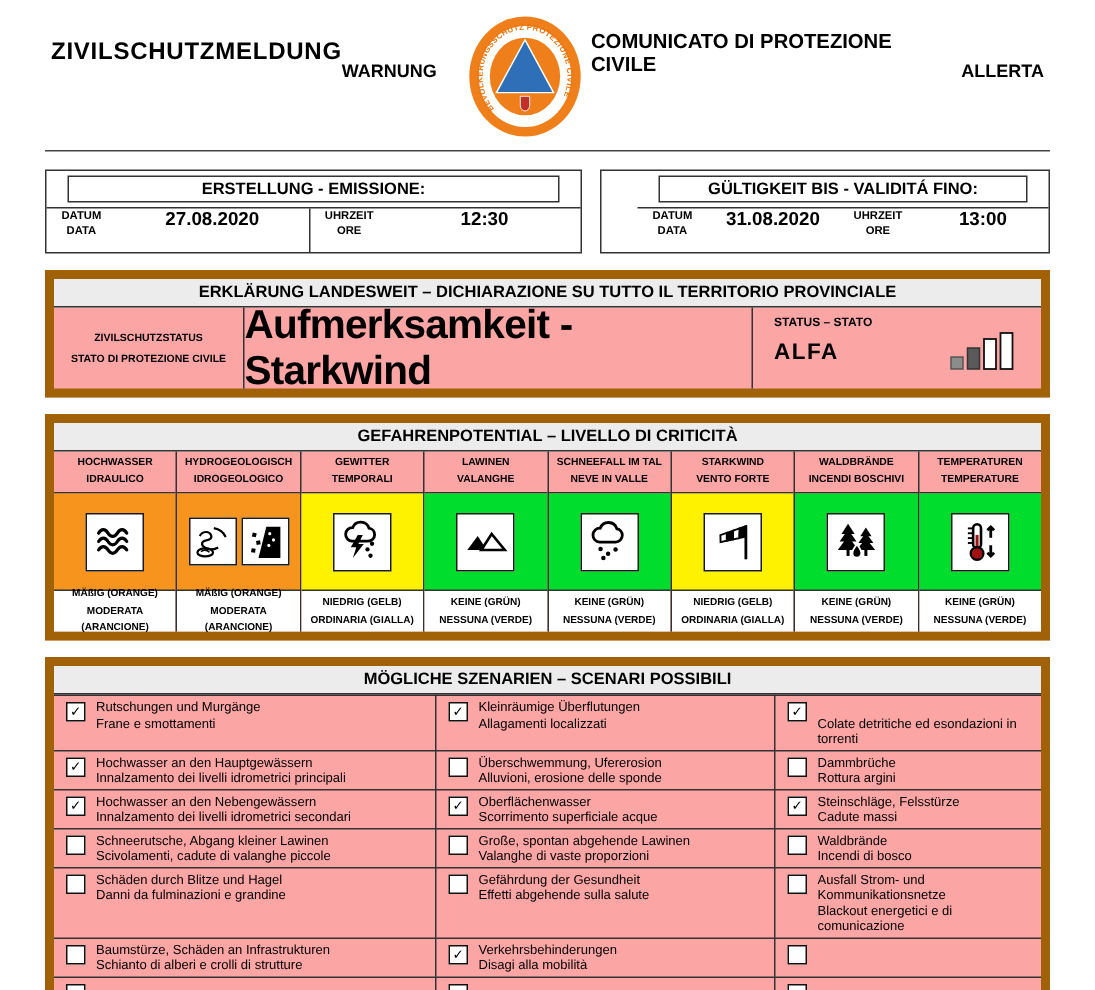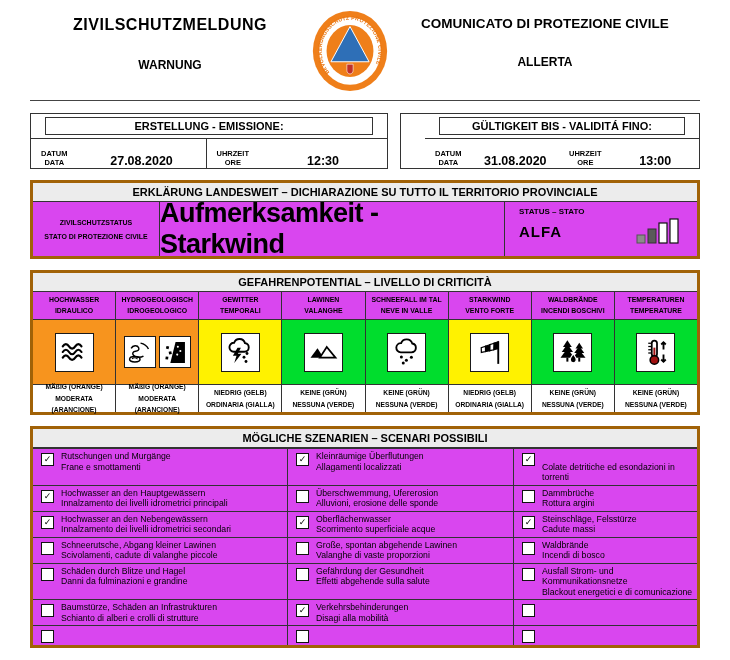--- a/index.html
+++ b/index.html
@@ -5,44 +5,44 @@
   html,body{margin:0;padding:0;}
   body{
     width:730px;height:660px;background:#fff;color:#000;
     font-family:"Liberation Sans","DejaVu Sans",sans-serif;
     position:relative;overflow:hidden;
   }
   .page{position:absolute;inset:0;}
 
   
   .doc-header{display:flex;align-items:flex-start;padding:8px 34px 0 34px;}
-  .hd-block{display:flex;flex-direction:column;align-items:center;}
+  .hd-block{display:flex;align-items:center;}
   .hd-left{width:272px;padding-top:8px;}
   .hd-right{flex:1;padding-top:8px;}
   .hd-title-de{font-size:16px;font-weight:bold;letter-spacing:.5px;}
   .hd-title-it{font-size:13.5px;font-weight:bold;}
   .hd-sub{font-size:12px;font-weight:bold;margin-top:24px;}
   .logo-wrap{width:88px;display:flex;justify-content:center;}
 
   .rule{margin:6px 30px 0 30px;border-top:1.6px solid #444;}
 
   
   .twobox{display:flex;gap:12px;margin:12px 30px 0 30px;}
   .ebox{border:1.6px solid #333;background:#fff;}
   .ebox.left{width:356px;}
   .ebox.right{flex:1;padding-left:24px;}
   .ebox-header{margin:3px 14px;border:1.2px solid #333;text-align:center;
     font-weight:bold;font-size:11px;padding:2px 0;}
-  .ebox-row{border-top:1.2px solid #333;display:flex;align-items:flex-end;height:29px;}
+  .ebox-row{border-top:1.2px solid #333;display:flex;align-items:flex-start;height:29px;}
   .flabel{font-size:7.5px;font-weight:bold;line-height:1.3;padding:0 10px;text-align:center;white-space:pre-line;}
   .fval{font-size:12.5px;font-weight:bold;flex:1;text-align:center;}
   .vdiv{align-self:stretch;border-left:1.2px solid #333;}
 
   
-  .secbox{border:3px solid #a16207;margin:11px 30px 0 30px;background:#d946ef;}
+  .secbox{border:6px solid #a16207;margin:11px 30px 0 30px;background:#fca5a5;}
   .sec-head{background:#ececec;border-bottom:1.4px solid #333;text-align:center;
     font-weight:bold;font-size:11px;padding:3px 0;}
   .decl-body{display:flex;height:54px;}
   .decl-left{width:118px;border-right:1.4px solid #333;display:flex;flex-direction:column;
     justify-content:center;align-items:center;gap:7px;font-size:7px;font-weight:bold;text-align:center;padding:0 4px;}
   .decl-center{flex:1;display:flex;align-items:center;justify-content:center;
     font-size:27px;font-weight:bold;letter-spacing:-.5px;}
   .decl-right{width:168px;border-left:1.4px solid #333;padding:5px 10px 0 14px;}
   .status-title{font-size:8px;font-weight:bold;}
   .status-row{display:flex;align-items:center;justify-content:space-between;margin-top:2px;}

